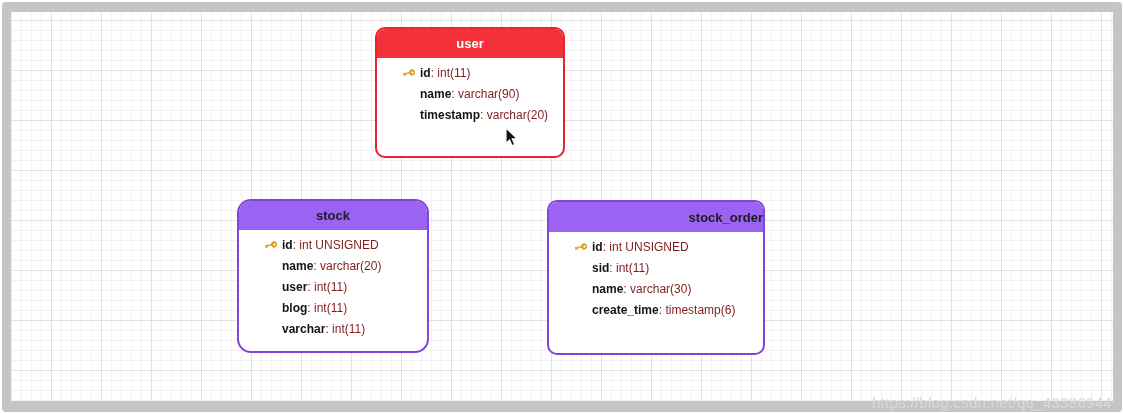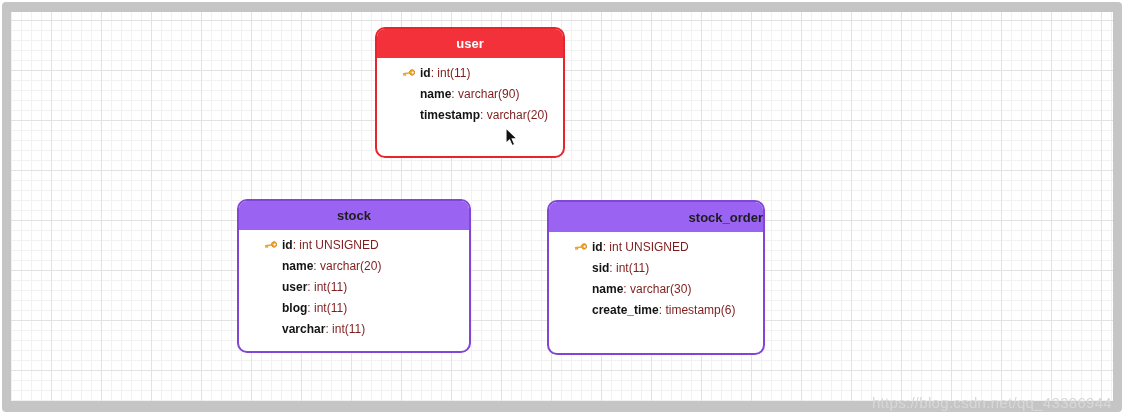--- a/index.html
+++ b/index.html
@@ -113,21 +113,21 @@
     <span class="field-name">name</span>
     <span class="field-type">varchar(90)</span>
   </div>
           <div class="field-row">
     <span class="field-icon"></span>
     <span class="field-name">timestamp</span>
     <span class="field-type">varchar(20)</span>
   </div>
         </div>
   </div>
-      <div class="db-table" style="left: 237px; top: 199px; width: 234px; height: 154px; border-color: rgb(129, 70, 214);">
+      <div class="db-table" style="left: 237px; top: 199px; width: 192px; height: 154px; border-color: rgb(129, 70, 214); border-radius: 14px;">
     <div class="db-table-header" style="background: rgb(154, 99, 241); height: 29px; color: rgb(29, 29, 31);">
       <span class="db-table-title">stock</span>
     </div>
     <div class="db-table-body">
           <div class="field-row">
     <span class="field-icon">
               <svg width="13" height="13" viewBox="0 0 16 16">
                 <g transform="rotate(50 8 8)">
                   <circle cx="10.8" cy="4.6" r="3.4" fill="#f0a42a" stroke="#c9811a" stroke-width="0.8"></circle>
                   <circle cx="11.3" cy="4.1" r="1.3" fill="#ffffff"></circle>

